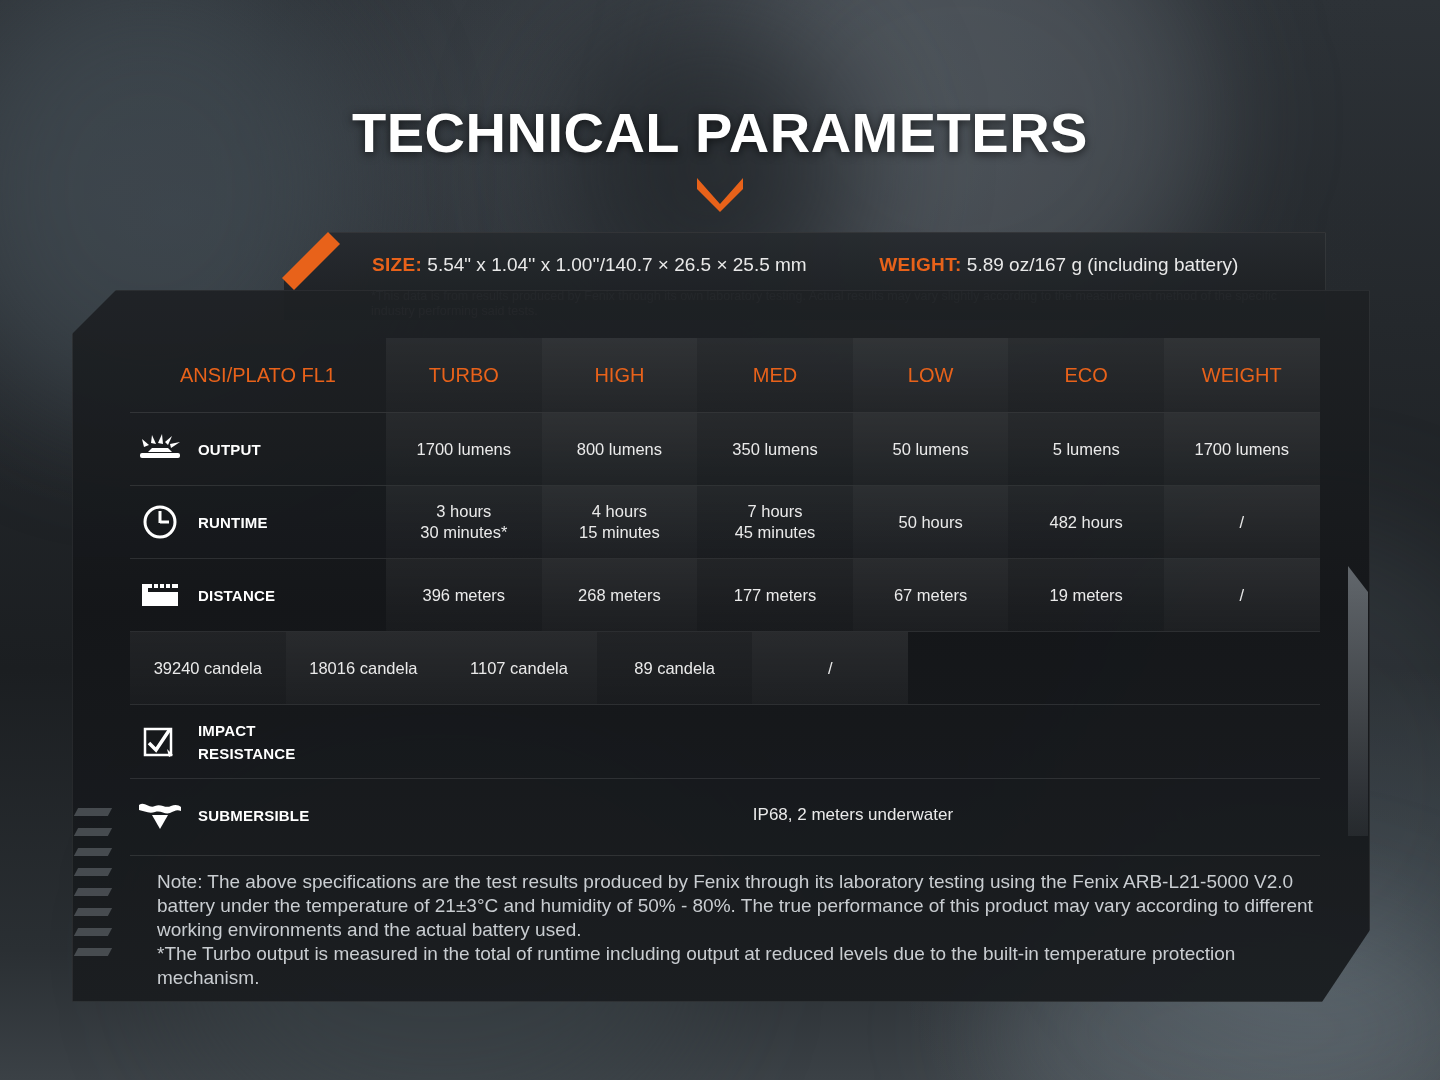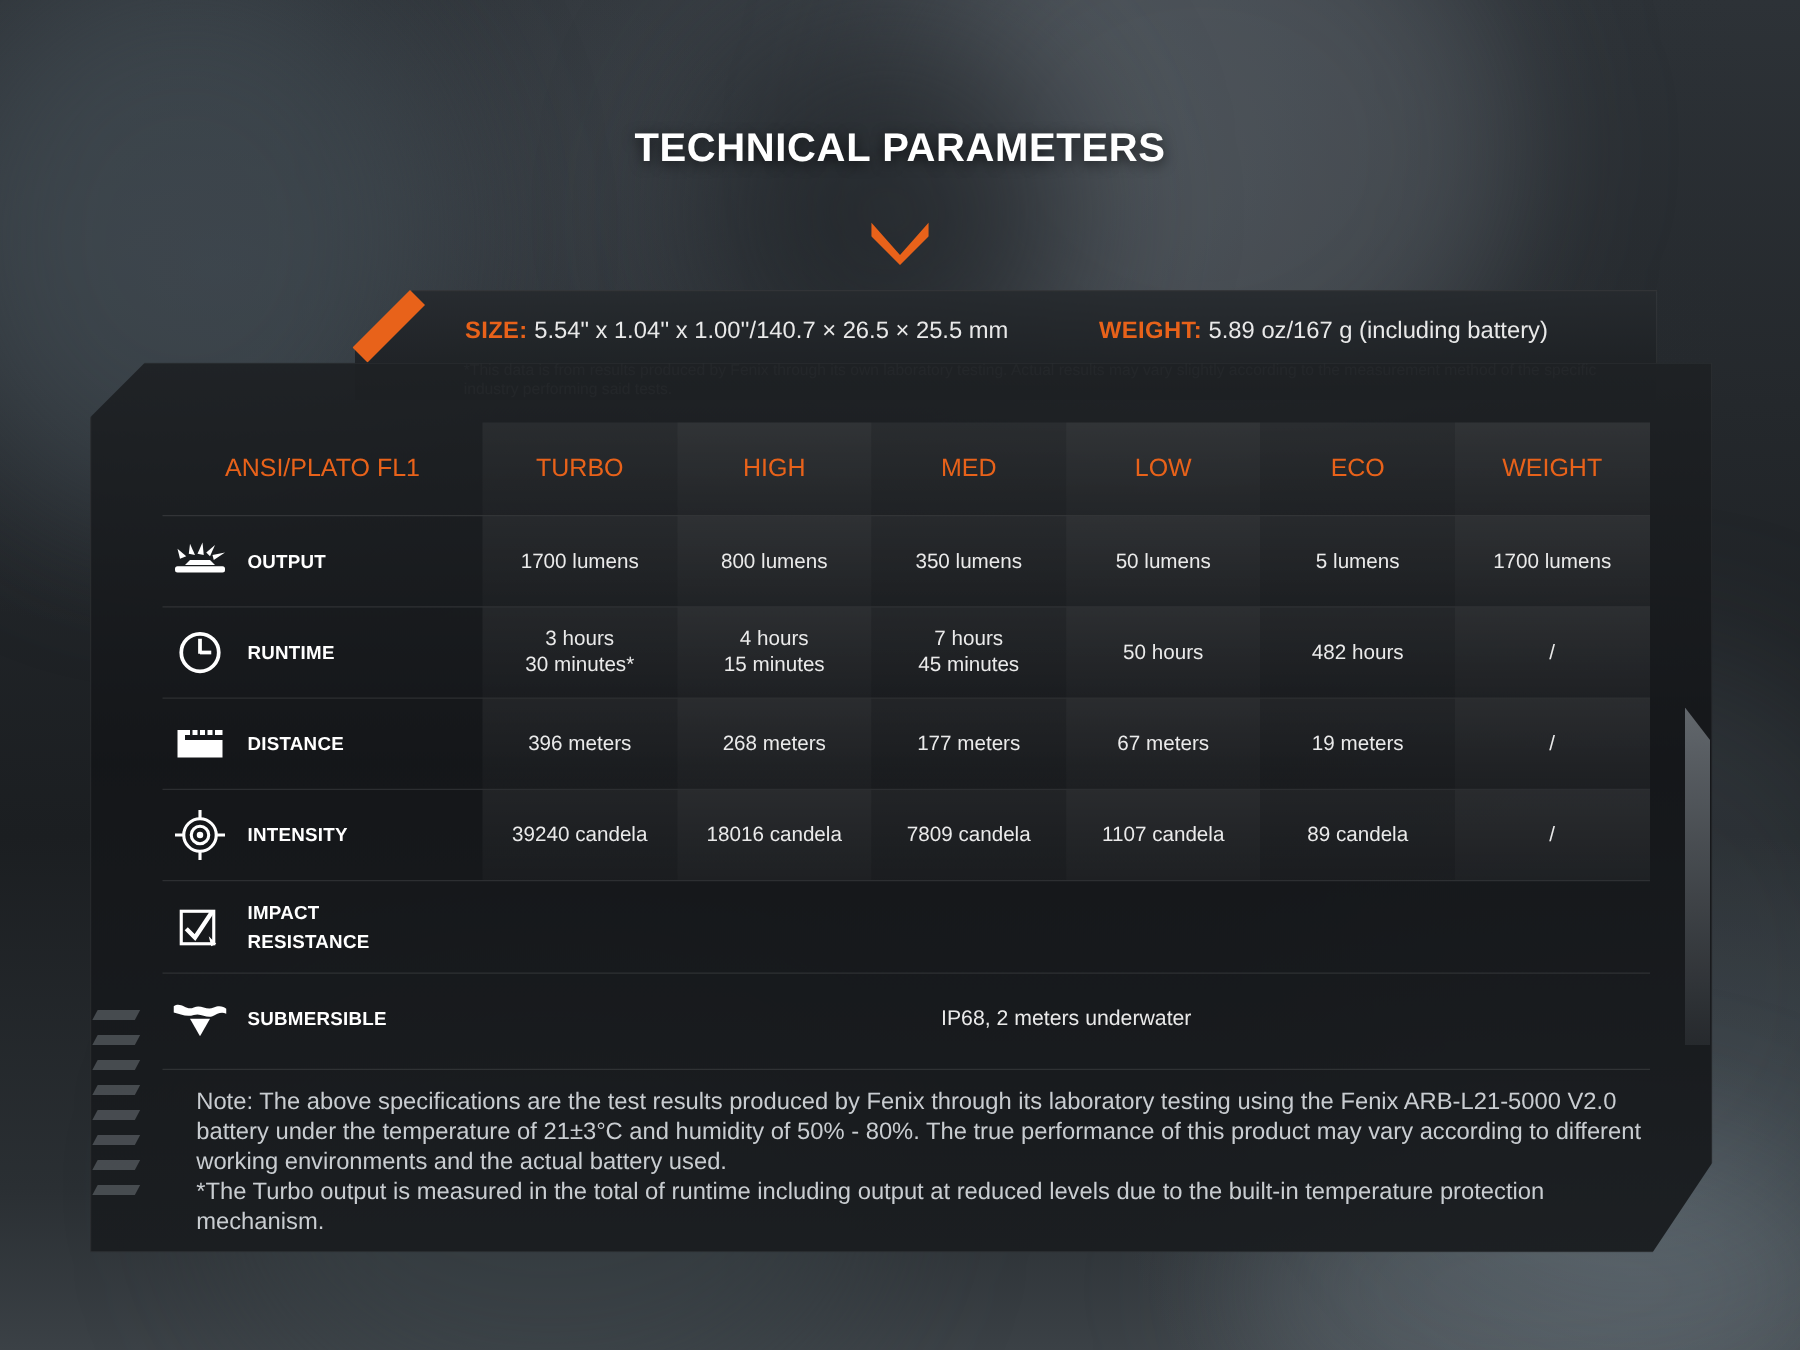--- a/index.html
+++ b/index.html
@@ -38,21 +38,21 @@
   .blob-e { left: 980px; top: 900px; width: 520px; height: 260px; background: rgba(170,185,195,0.20); }
   .blob-f { left: 560px; top: 20px; width: 300px; height: 300px; background: rgba(30,34,38,0.75); }
 
   
   .title {
     position: absolute;
     top: 100px;
     left: 0;
     width: 1440px;
     text-align: center;
-    font-size: 32px;
+    font-size: 56px;
     font-weight: bold;
     letter-spacing: 0.5px;
     color: #ffffff;
     text-shadow: 0 2px 10px rgba(0,0,0,0.65);
   }
 
   .chevron {
     position: absolute;
     top: 178px;
     left: 697px;
@@ -323,39 +323,22 @@
       </div>
       <div class="c-mode shade-1">396 meters</div>
       <div class="c-mode shade-2">268 meters</div>
       <div class="c-mode shade-1">177 meters</div>
       <div class="c-mode shade-2">67 meters</div>
       <div class="c-mode shade-1">19 meters</div>
       <div class="c-mode shade-2">/</div>
     </div>
 
     <div class="row drow">
-      <div class="c-label">
-        <span class="icon-box">
-          <svg width="42" height="42" viewBox="0 0 42 42">
-            <circle cx="21" cy="21" r="13" fill="none" stroke="#ffffff" stroke-width="2.5"></circle>
-            <circle cx="21" cy="21" r="7" fill="none" stroke="#ffffff" stroke-width="2.5"></circle>
-            <circle cx="21" cy="21" r="2.6" fill="#ffffff"></circle>
-            <g stroke="#ffffff" stroke-width="2.5">
-              <line x1="21" y1="1" x2="21" y2="8"></line>
-              <line x1="21" y1="34" x2="21" y2="41"></line>
-              <line x1="1" y1="21" x2="8" y2="21"></line>
-              <line x1="34" y1="21" x2="41" y2="21"></line>
-            </g>
-          </svg>
-        </span>
-        <span>INTENSITY</span>
-      </div>
       <div class="c-mode shade-1">39240 candela</div>
       <div class="c-mode shade-2">18016 candela</div>
-      <div class="c-mode shade-1">7809 candela</div>
       <div class="c-mode shade-2">1107 candela</div>
       <div class="c-mode shade-1">89 candela</div>
       <div class="c-mode shade-2">/</div>
     </div>
 
     <div class="row drow tall">
       <div class="c-label">
         <span class="icon-box">
           <svg width="42" height="38" viewBox="0 0 42 38">
             <rect x="6" y="6" width="26" height="26" fill="none" stroke="#ffffff" stroke-width="2.5"></rect>

